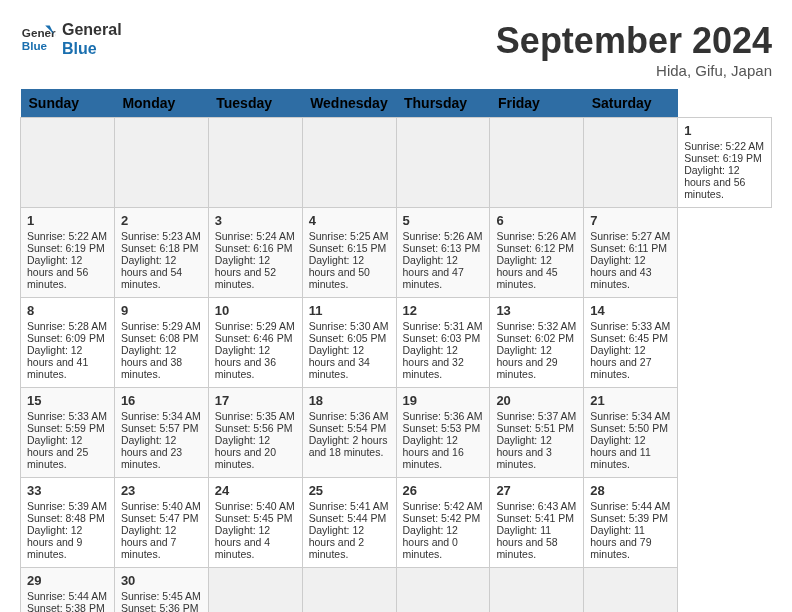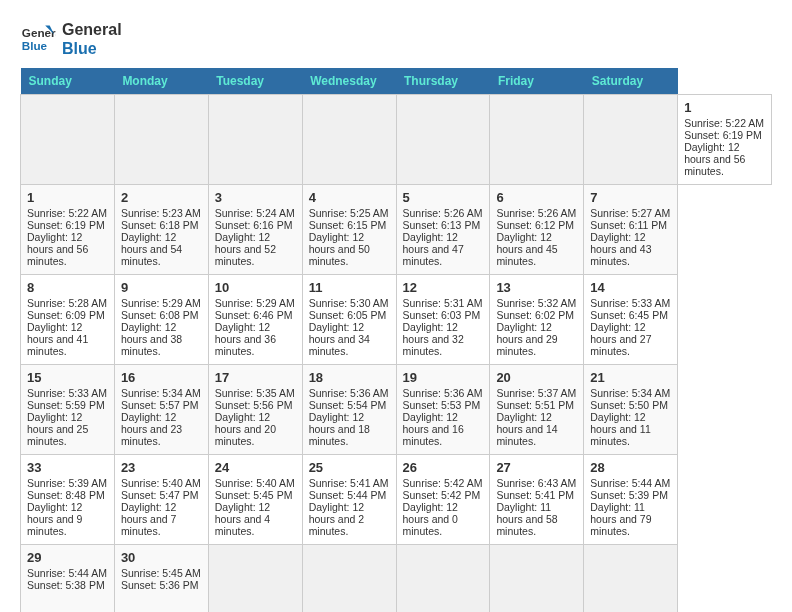--- a/index.html
+++ b/index.html
@@ -37,24 +37,24 @@
       font-size: 15px;
       color: #555;
     }
     table {
       width: 100%;
       border-collapse: collapse;
       table-layout: fixed;
     }
     thead tr th {
       background-color: #2e6da4;
-      color: #5eead4;
+      color: #000000;
       text-align: left;
       padding: 6px 8px;
-      font-size: 12px;
+      font-size: 14px;
       font-weight: bold;
     }
     tbody tr td {
       border: 1px solid #ccc;
       vertical-align: top;
       padding: 5px 6px;
       font-size: 10.5px;
       color: #333;
       height: 90px;
     }
@@ -78,20 +78,24 @@
   <div class="logo">
     <svg class="logo-icon" viewBox="0 0 40 40" xmlns="http://www.w3.org/2000/svg">
       <text x="2" y="18" font-size="13" font-weight="bold" fill="#333">General</text>
       <text x="2" y="32" font-size="13" font-weight="bold" fill="#1a6faf">Blue</text>
       <polygon points="28,5 38,15 33,5" fill="#1a6faf"></polygon>
     </svg>
     <div>
       <div style="font-size:16px;font-weight:bold;color:#333;line-height:1.2;">General</div>
       <div style="font-size:16px;font-weight:bold;color:#1a6faf;line-height:1.2;">Blue</div>
     </div>
+  </div>
+  <div class="title-block">
+    <div class="month-title">September 2024</div>
+    <div class="location">Hida, Gifu, Japan</div>
   </div>
 </div>
 
 <table>
   <thead>
     <tr id="header-row">
         <th>Sunday</th>
         <th>Monday</th>
         <th>Tuesday</th>
         <th>Wednesday</th>
@@ -126,23 +130,23 @@
         <td><span class="day-num">10</span><span>Sunrise: 5:29 AM</span><br><span>Sunset: 6:46 PM</span><br><span>Daylight: 12 hours and 36 minutes.</span></td>
         <td><span class="day-num">11</span><span>Sunrise: 5:30 AM</span><br><span>Sunset: 6:05 PM</span><br><span>Daylight: 12 hours and 34 minutes.</span></td>
         <td><span class="day-num">12</span><span>Sunrise: 5:31 AM</span><br><span>Sunset: 6:03 PM</span><br><span>Daylight: 12 hours and 32 minutes.</span></td>
         <td><span class="day-num">13</span><span>Sunrise: 5:32 AM</span><br><span>Sunset: 6:02 PM</span><br><span>Daylight: 12 hours and 29 minutes.</span></td>
         <td><span class="day-num">14</span><span>Sunrise: 5:33 AM</span><br><span>Sunset: 6:45 PM</span><br><span>Daylight: 12 hours and 27 minutes.</span></td>
       </tr>
       <tr>
         <td><span class="day-num">15</span><span>Sunrise: 5:33 AM</span><br><span>Sunset: 5:59 PM</span><br><span>Daylight: 12 hours and 25 minutes.</span></td>
         <td><span class="day-num">16</span><span>Sunrise: 5:34 AM</span><br><span>Sunset: 5:57 PM</span><br><span>Daylight: 12 hours and 23 minutes.</span></td>
         <td><span class="day-num">17</span><span>Sunrise: 5:35 AM</span><br><span>Sunset: 5:56 PM</span><br><span>Daylight: 12 hours and 20 minutes.</span></td>
-        <td><span class="day-num">18</span><span>Sunrise: 5:36 AM</span><br><span>Sunset: 5:54 PM</span><br><span>Daylight: 12 hours and 18 minutes.</span></td>
+        <td><span class="day-num">18</span><span>Sunrise: 5:36 AM</span><br><span>Sunset: 5:54 PM</span><br><span>Daylight: 2 hours and 18 minutes.</span></td>
         <td><span class="day-num">19</span><span>Sunrise: 5:36 AM</span><br><span>Sunset: 5:53 PM</span><br><span>Daylight: 12 hours and 16 minutes.</span></td>
-        <td><span class="day-num">20</span><span>Sunrise: 5:37 AM</span><br><span>Sunset: 5:51 PM</span><br><span>Daylight: 12 hours and 14 minutes.</span></td>
+        <td><span class="day-num">20</span><span>Sunrise: 5:37 AM</span><br><span>Sunset: 5:51 PM</span><br><span>Daylight: 12 hours and 3 minutes.</span></td>
         <td><span class="day-num">21</span><span>Sunrise: 5:34 AM</span><br><span>Sunset: 5:50 PM</span><br><span>Daylight: 12 hours and 11 minutes.</span></td>
       </tr>
       <tr>
         <td><span class="day-num">33</span><span>Sunrise: 5:39 AM</span><br><span>Sunset: 8:48 PM</span><br><span>Daylight: 12 hours and 9 minutes.</span></td>
         <td><span class="day-num">23</span><span>Sunrise: 5:40 AM</span><br><span>Sunset: 5:47 PM</span><br><span>Daylight: 12 hours and 7 minutes.</span></td>
         <td><span class="day-num">24</span><span>Sunrise: 5:40 AM</span><br><span>Sunset: 5:45 PM</span><br><span>Daylight: 12 hours and 4 minutes.</span></td>
         <td><span class="day-num">25</span><span>Sunrise: 5:41 AM</span><br><span>Sunset: 5:44 PM</span><br><span>Daylight: 12 hours and 2 minutes.</span></td>
         <td><span class="day-num">26</span><span>Sunrise: 5:42 AM</span><br><span>Sunset: 5:42 PM</span><br><span>Daylight: 12 hours and 0 minutes.</span></td>
         <td><span class="day-num">27</span><span>Sunrise: 6:43 AM</span><br><span>Sunset: 5:41 PM</span><br><span>Daylight: 11 hours and 58 minutes.</span></td>
         <td><span class="day-num">28</span><span>Sunrise: 5:44 AM</span><br><span>Sunset: 5:39 PM</span><br><span>Daylight: 11 hours and 79 minutes.</span></td>

